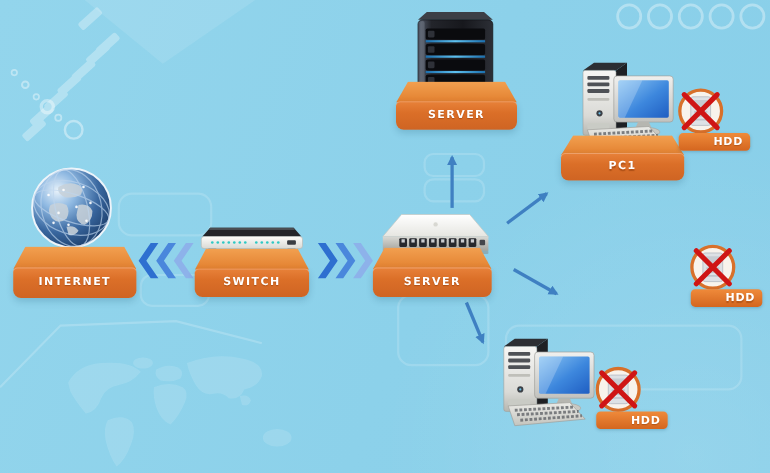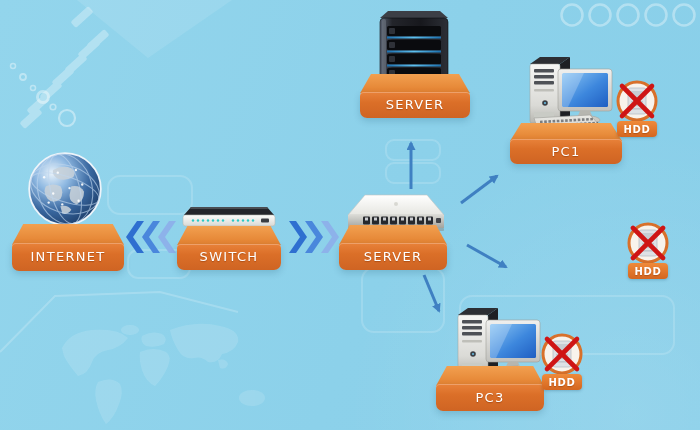--- a/index.html
+++ b/index.html
@@ -23,32 +23,33 @@
     clip-path:polygon(10% 0,90% 0,100% 100%,0 100%);
   }
   .p-front{
     position:absolute;left:0;top:40%;width:100%;height:60%;
     background:linear-gradient(180deg,#e8823a 0%,#db6f28 40%,#cf6423 100%);
     border-radius:4px 4px 7px 7px;
     box-shadow:0 3px 7px rgba(0,60,90,0.18), inset 0 1px 0 rgba(255,255,255,0.25);
     display:flex;align-items:center;justify-content:center;
   }
   .p-front span{
-    color:#fff;font-weight:normal;font-size:13px;letter-spacing:1.3px;
+    color:#fff;font-weight:bold;font-size:10px;letter-spacing:1.3px;
     text-shadow:0 1px 1px rgba(120,45,0,0.45);
   }
   .hdd-badge{position:absolute;width:58px;height:60px;}
   .hdd-badge svg{left:0;top:0;}
   .hdd-label{
     position:absolute;left:8px;top:41px;width:40px;height:16px;
     background:linear-gradient(180deg,#ef8a3a,#d4661f);
     border-radius:4px;display:flex;align-items:center;justify-content:center;
     color:#fff;font-weight:bold;font-size:10px;letter-spacing:.6px;
     box-shadow:0 1px 3px rgba(0,60,90,0.25);
     text-shadow:0 1px 1px rgba(120,45,0,0.4);
+    padding-left:25px;
   }
 </style>
 </head>
 <body>
 
 <div class="stage">
 
   <svg width="0" height="0" style="position:absolute" aria-hidden="true">
     <defs>
       <radialGradient id="gOc" cx="32%" cy="28%" r="85%">
@@ -366,26 +367,20 @@
     <svg width="56" height="44" viewBox="0 0 56 44">
         <use href="#hddSym"></use>
       </svg>
     <div class="hdd-label">HDD</div>
   </div>
 
   <div class="node" style="left:434px;top:304px;width:112px;height:108px">
     <svg style="left:16px;top:3px" width="92" height="84" viewBox="0 0 92 84">
       <use href="#pcSym"></use>
     </svg>
-    <div class="platform" style="left:2px;top:62px;width:108px;height:45px">
-      <div class="p-top"></div>
-      <div class="p-front">
-        <span>PC3</span>
-      </div>
-    </div>
   </div>
   <div class="hdd-badge" style="left:534px;top:333px">
     <svg width="56" height="44" viewBox="0 0 56 44">
         <use href="#hddSym"></use>
       </svg>
     <div class="hdd-label">HDD</div>
   </div>
 
 </div>
 

